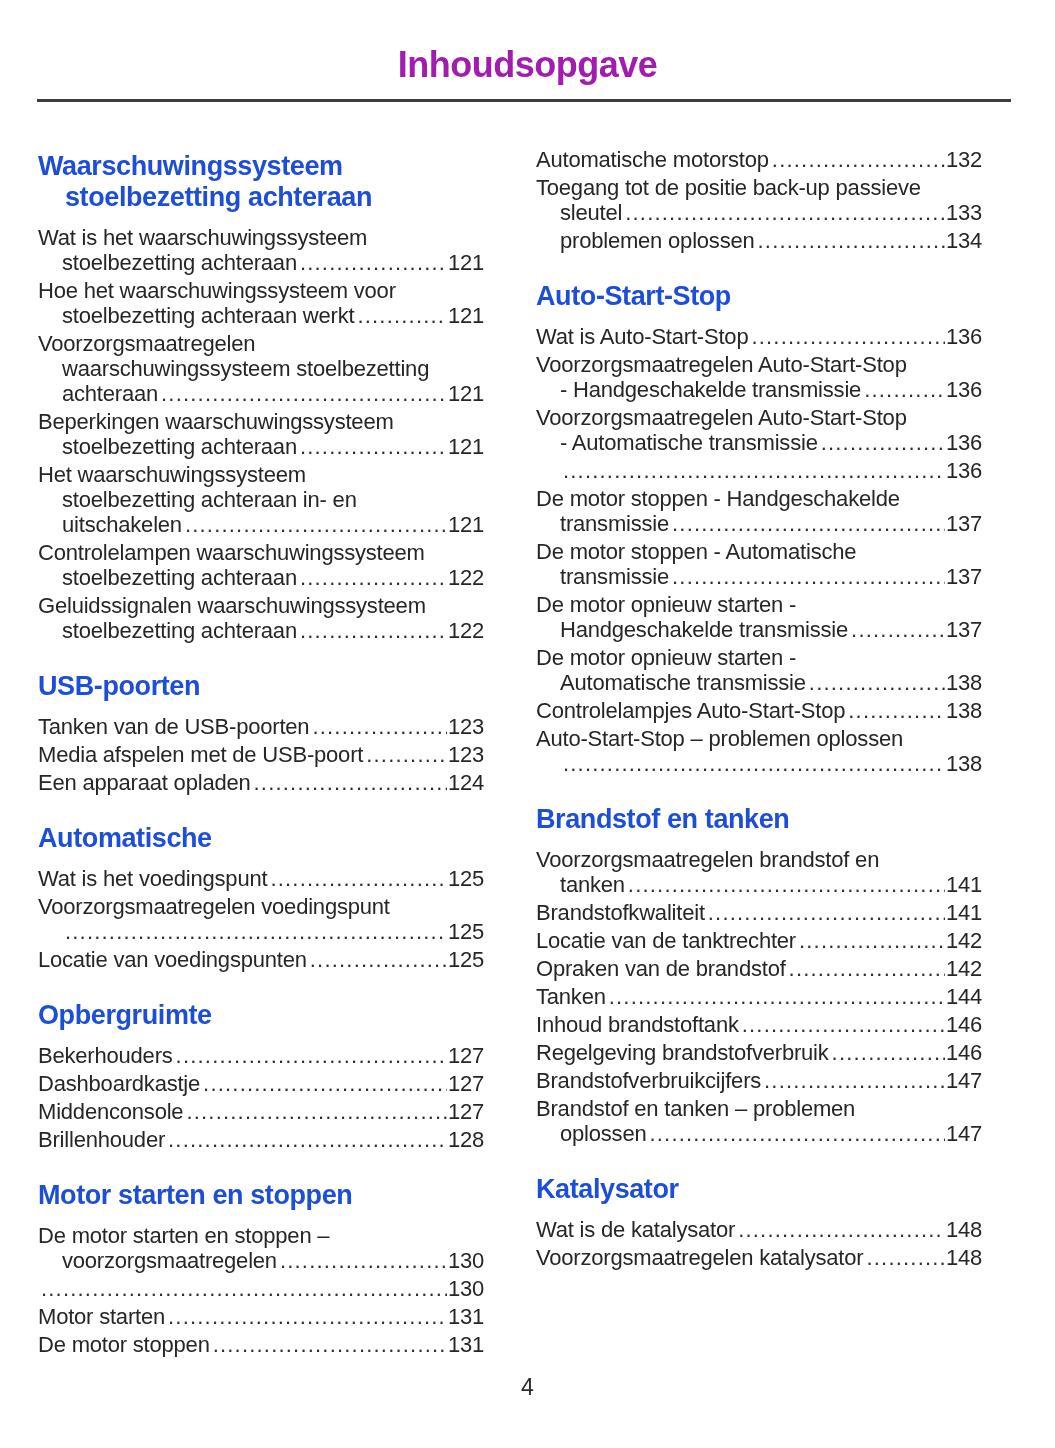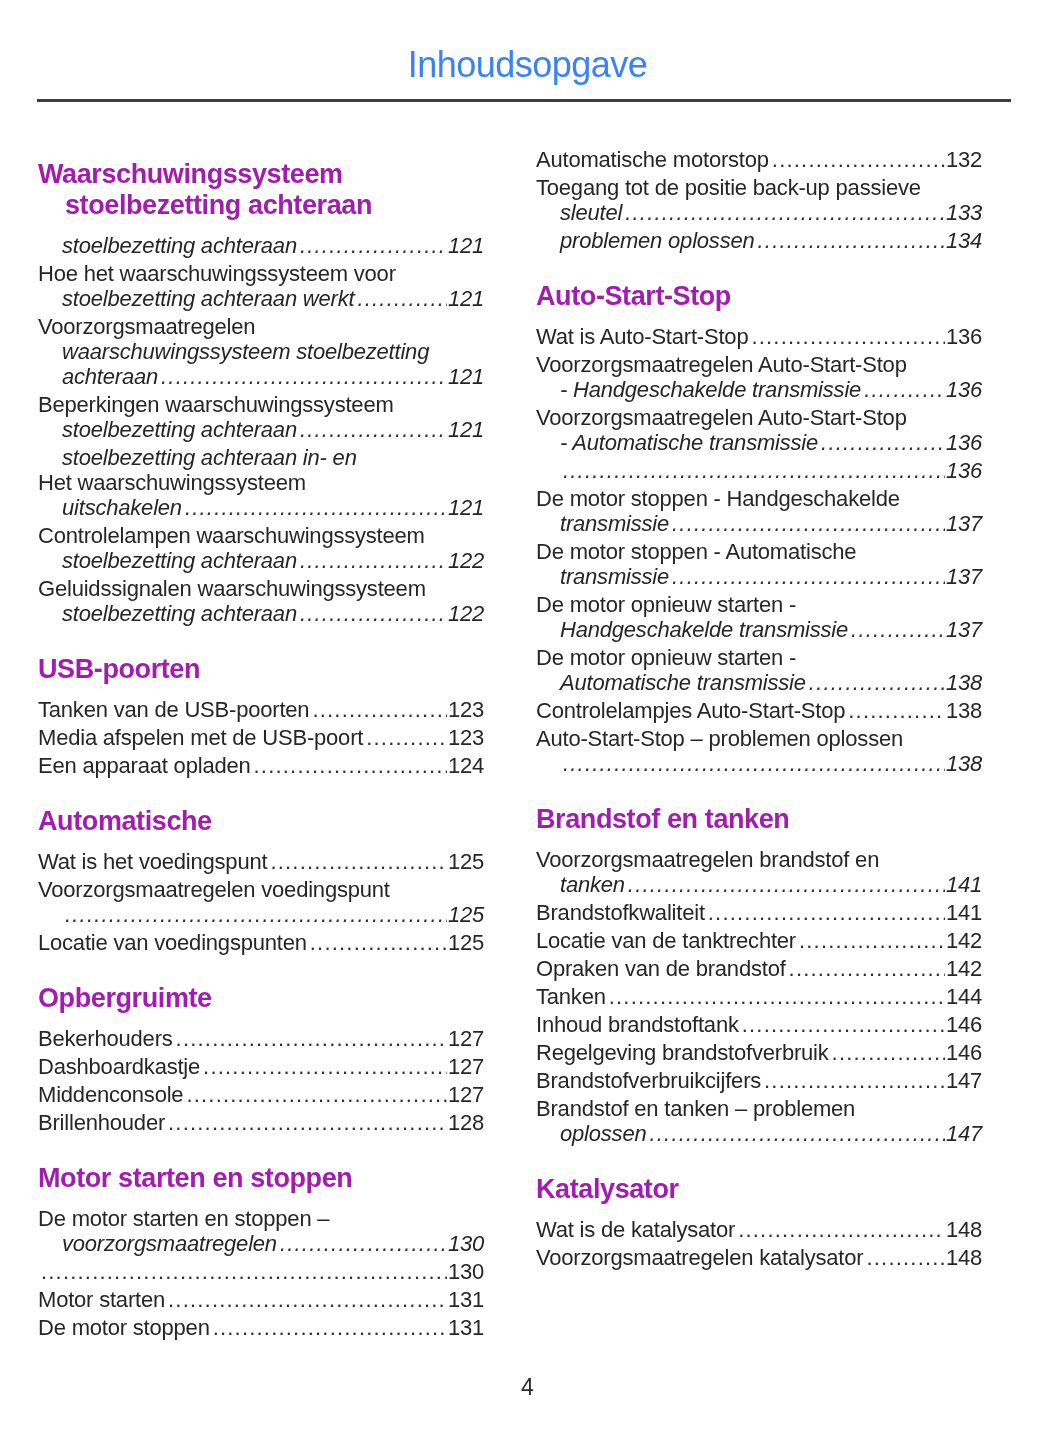--- a/index.html
+++ b/index.html
@@ -15,62 +15,62 @@
     color: #262626;
     overflow: hidden;
   }
   .doc-title {
     position: absolute;
     top: 44px;
     left: 0;
     width: 100%;
     text-align: center;
     font-size: 36px;
-    font-weight: 400;
+    font-weight: 700;
     letter-spacing: -0.5px;
-    color: #3b82f6;
+    color: #a21caf;
   }
   .rule {
     position: absolute;
     top: 99px;
     left: 37px;
     width: 974px;
     border-top: 3px solid #3d3d3d;
   }
   .col {
     position: absolute;
     top: 147px;
     width: 446px;
   }
   .col-left  { left: 38px; }
   .col-right { left: 536px; }
 
   section { margin: 0; }
   section + section { margin-top: 28px; }
 
   h2 {
-    margin: 12px 0 12px 0;
+    margin: 4px 0 12px 0;
     font-size: 27px;
     line-height: 31px;
     font-weight: 800;
     letter-spacing: -0.4px;
-    color: #a21caf;
+    color: #1d4ed8;
   }
   h2 .hline { white-space: nowrap; }
   h2 .hline.cont { padding-left: 27px; }
 
   .entry {
     font-size: 22px;
     line-height: 25px;
     margin-bottom: 3px;
     color: #262626;
     letter-spacing: -0.2px;
   }
   .entry .line { white-space: nowrap; }
-  .entry .line.cont { padding-left: 24px; font-style: italic; }
+  .entry .line.cont { padding-left: 24px; }
   .entry .line.last {
     display: flex;
     align-items: baseline;
   }
   .entry .txt { white-space: nowrap; }
   .leader {
     flex: 1 1 0;
     overflow: hidden;
     white-space: nowrap;
     min-width: 8px;
@@ -96,20 +96,21 @@
 <div class="doc-title">Inhoudsopgave</div>
 <div class="rule"></div>
 
 <div class="col col-left">
     <section>
       <h2>
         <div class="hline">Waarschuwingssysteem</div>
         <div class="hline cont">stoelbezetting achteraan</div>
       </h2>
       <div class="entry">
+        <div class="line">Wat is het waarschuwingssysteem</div>
         <div class="line last cont">
           <span class="txt">stoelbezetting achteraan</span>
           <span class="leader">................................................................................................................................................................</span>
           <span class="pg">121</span>
         </div>
       </div>
       <div class="entry">
         <div class="line">Hoe het waarschuwingssysteem voor</div>
         <div class="line last cont">
           <span class="txt">stoelbezetting achteraan werkt</span>
@@ -128,22 +129,22 @@
       </div>
       <div class="entry">
         <div class="line">Beperkingen waarschuwingssysteem</div>
         <div class="line last cont">
           <span class="txt">stoelbezetting achteraan</span>
           <span class="leader">................................................................................................................................................................</span>
           <span class="pg">121</span>
         </div>
       </div>
       <div class="entry">
+        <div class="line">Het waarschuwingssysteem</div>
         <div class="line cont">stoelbezetting achteraan in- en</div>
-        <div class="line">Het waarschuwingssysteem</div>
         <div class="line last cont">
           <span class="txt">uitschakelen</span>
           <span class="leader">................................................................................................................................................................</span>
           <span class="pg">121</span>
         </div>
       </div>
       <div class="entry">
         <div class="line">Controlelampen waarschuwingssysteem</div>
         <div class="line last cont">
           <span class="txt">stoelbezetting achteraan</span>

